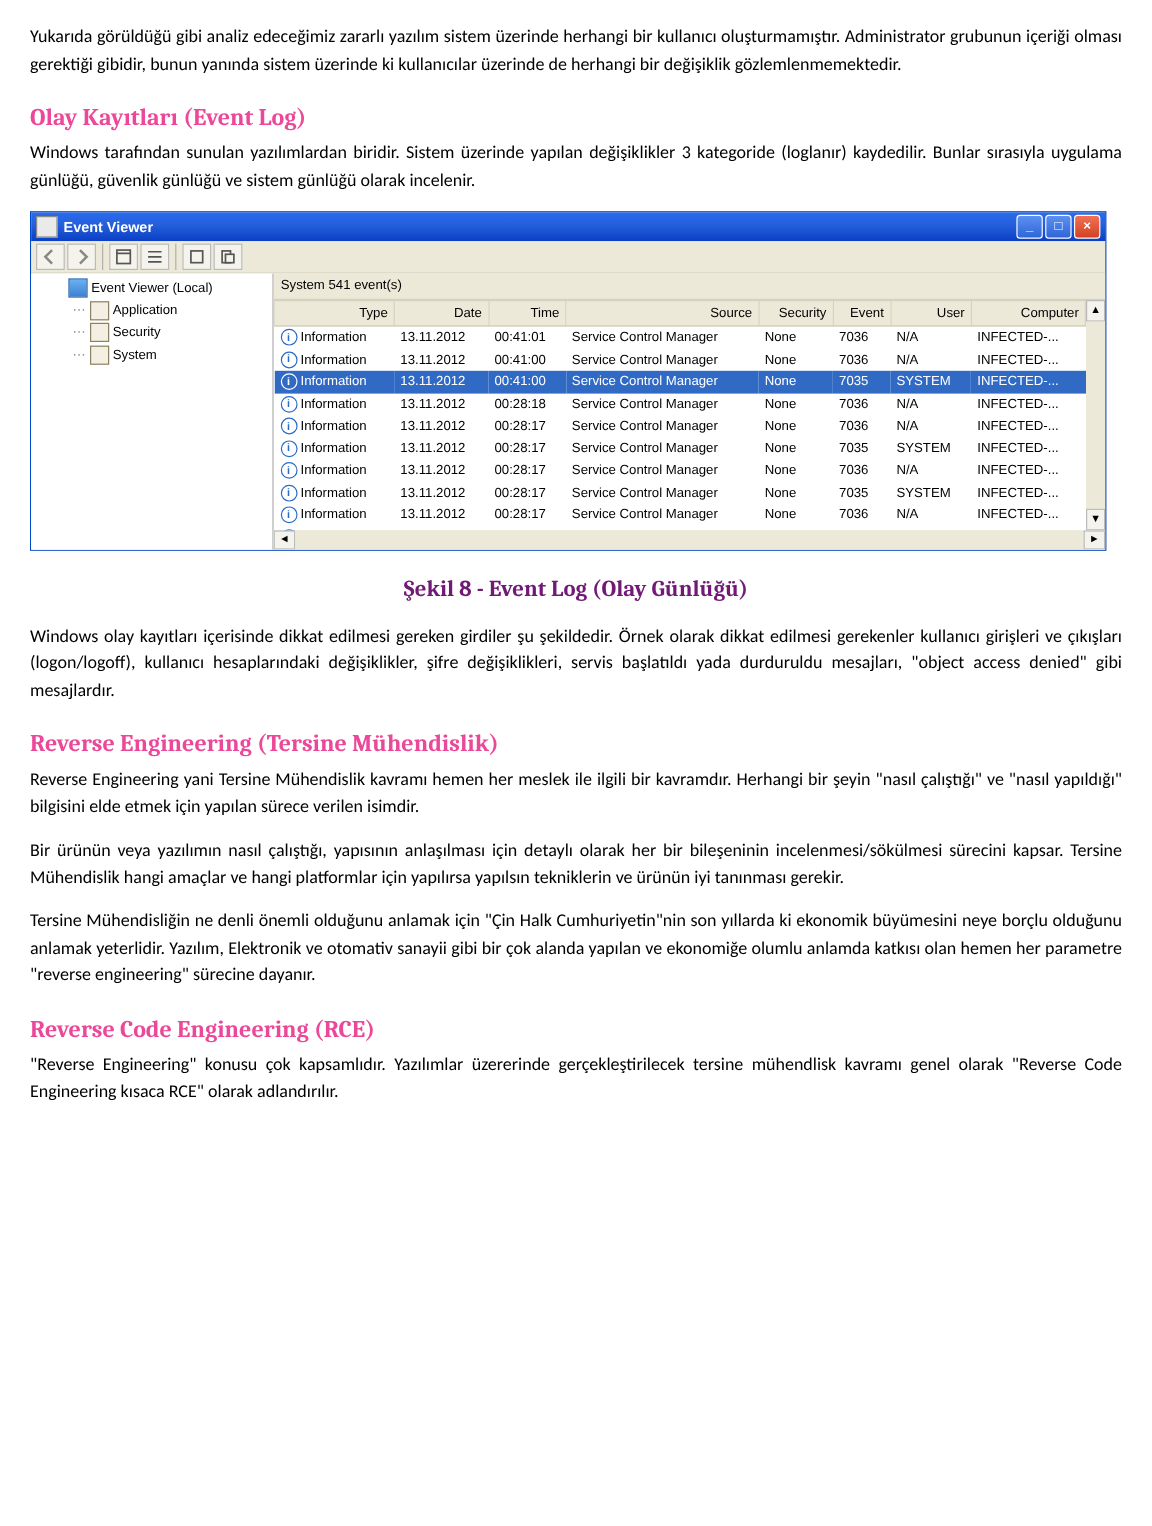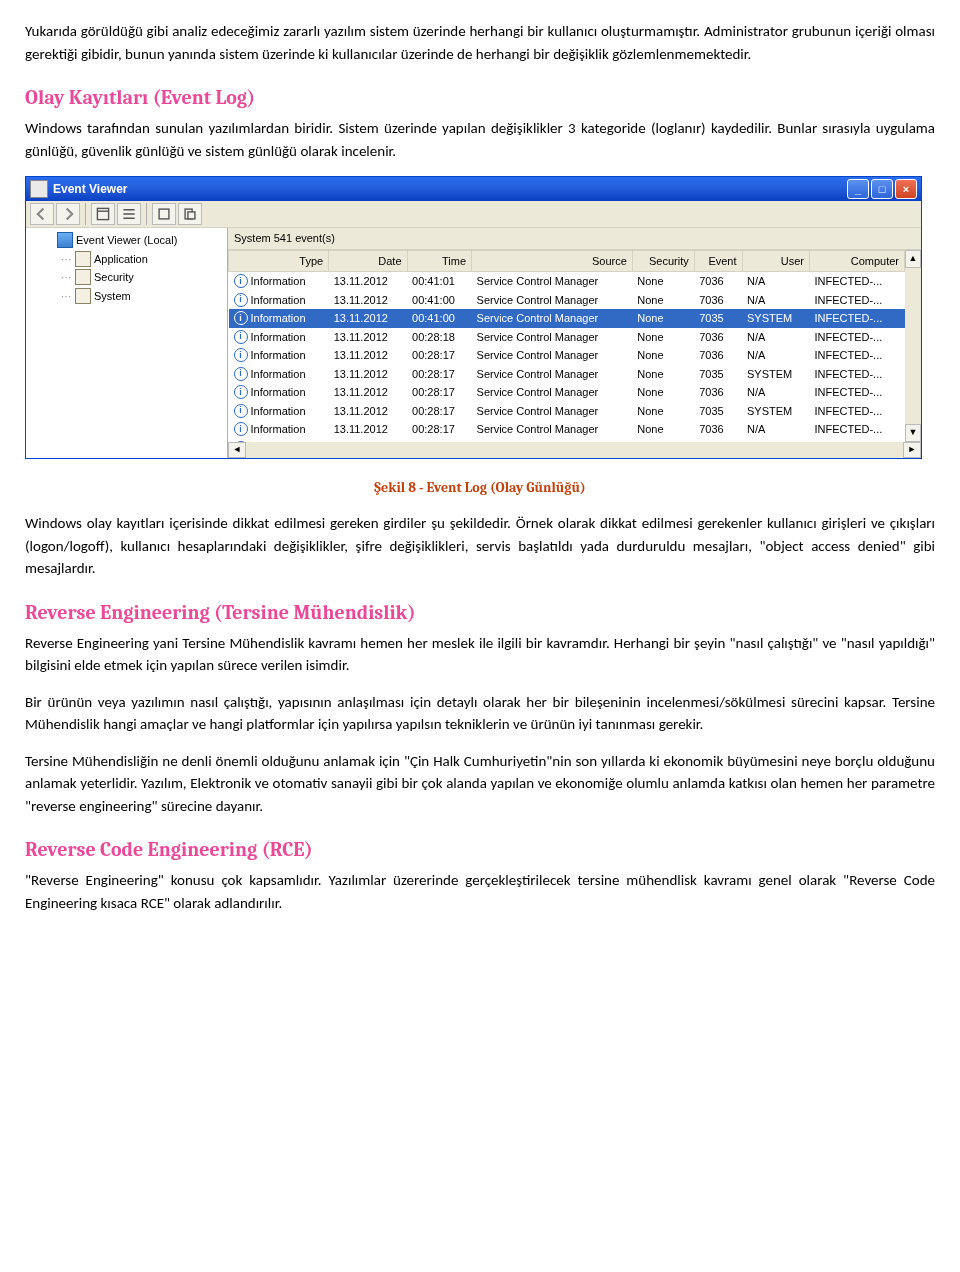--- a/index.html
+++ b/index.html
@@ -15,24 +15,24 @@
   p { margin: 0 0 14px 0; text-align: justify; }
   h2 {
     color: #ec4899;
     font-family: Cambria, Georgia, serif;
     font-size: 20px;
     font-weight: bold;
     margin: 18px 0 4px 0;
   }
   .caption {
     text-align: center;
-    color: #c2410c;
+    color: #701a75;
     font-weight: bold;
     font-family: Cambria, Georgia, serif;
-    font-size: 14px;
+    font-size: 19px;
     margin: 18px 0 14px 0;
   }
 
   
   .window {
     border: 1px solid #0046c8;
     width: 895px;
     margin: 6px 0 8px 0;
     font-family: Tahoma, Arial, sans-serif;
     font-size: 11px;

